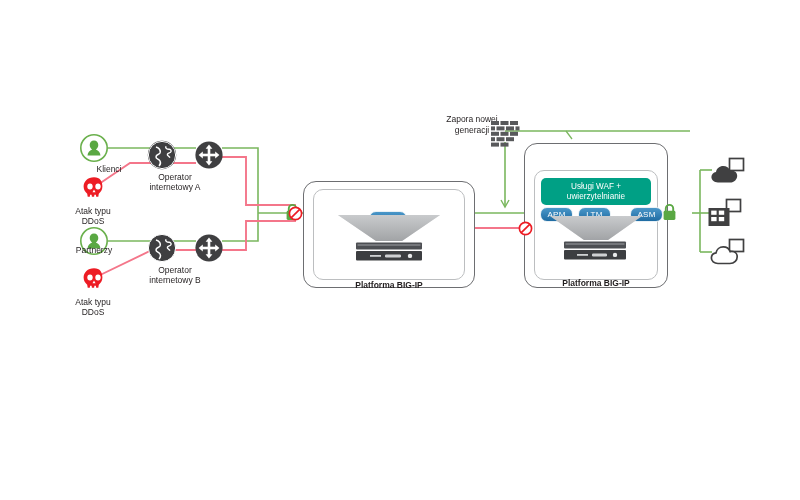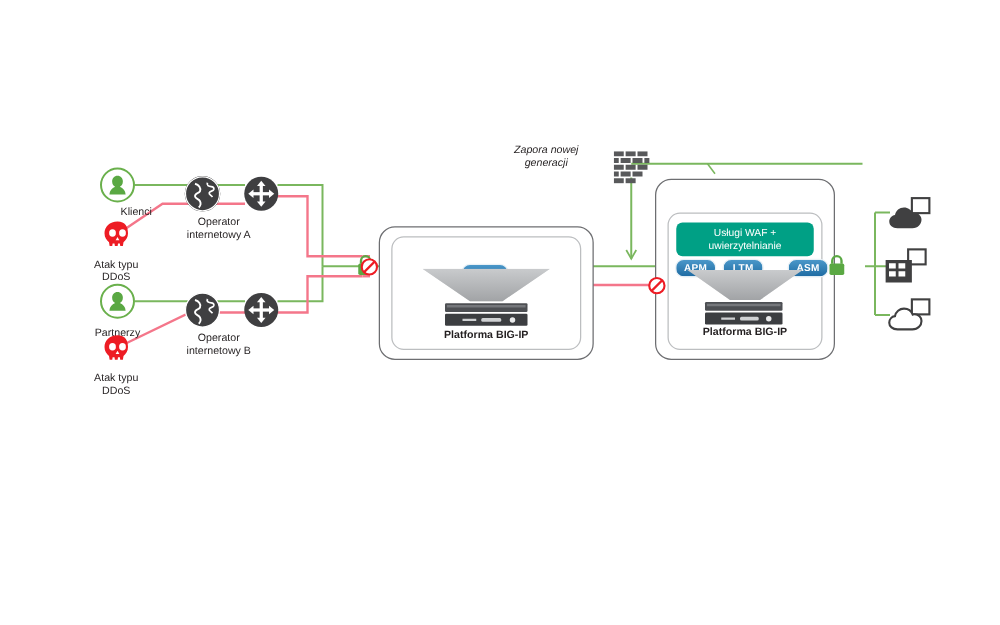--- a/index.html
+++ b/index.html
@@ -78,36 +78,37 @@
     text-align: center;
     line-height: 1.22;
     box-sizing: border-box;
     padding: 1px 3px;
   }
   .badge {
     position: absolute;
     background: linear-gradient(#4a97c9, #1f6ca3);
     color: #ffffff;
     font-size: 8px;
-    font-weight: bold;
+    font-weight: normal;
     border-radius: 7px;
     border: 1px solid #e9f1f6;
     display: flex;
     align-items: center;
     justify-content: center;
     box-sizing: border-box;
     letter-spacing: .3px;
   }
   .platform-cap {
     position: absolute;
     font-size: 8.5px;
     font-weight: bold;
     color: #231f20;
     text-align: center;
     width: 100%;
+    margin-top: 18px;
   }
 </style>
 </head>
 <body>
 
 <div id="canvas">
 
   <svg class="layer" viewBox="0 0 800 500">
     <g fill="none" stroke="#7ab75e" stroke-width="1.6">
 
@@ -202,21 +203,21 @@
   </div>
   <div class="lbl" style="left:130px; top:172px; width:90px;">Operator
 internetowy A</div>
 
   <div class="abs" style="left:79px; top:226px;">
     <svg width="30" height="30" viewBox="0 0 30 30">
       <circle cx="15" cy="15" r="13.2" fill="#ffffff" stroke="#6ab04c" stroke-width="1.6"></circle>
       <path d="M15 7.5 c-2.6 0 -4.3 2.1 -4.3 4.6 0 2.2 1.3 3.7 2.4 4.3 -2.6 .9 -4.4 3.2 -4.6 6.2 h13 c-.2 -3 -2 -5.3 -4.6 -6.2 1.1 -.6 2.4 -2.1 2.4 -4.3 0 -2.5 -1.7 -4.6 -4.3 -4.6 z" fill="#5aa843"></path>
     </svg>
   </div>
-  <div class="lbl" style="left:59px; top:245px; width:70px;margin-top:16px;">Partnerzy</div>
+  <div class="lbl" style="left:59px; top:245px; width:70px;">Partnerzy</div>
 
   <div class="abs" style="left:80px; top:266px;">
     <svg width="28" height="28" viewBox="0 0 28 28">
       <path d="M14 2.2 C7.7 2.2 3.6 6.4 3.6 11.6 c0 3.3 1.7 5.7 3.6 7.1 l.5 3.1 h2.1 l.3 -2.1 h1.5 l.3 2.1 h2.2 l.3 -2.1 h1.5 l.3 2.1 h2.1 l.5 -3.1 c1.9 -1.4 3.6 -3.8 3.6 -7.1 C22.4 6.4 20.3 2.2 14 2.2 z" fill="#ed1c24"></path>
       <ellipse cx="10" cy="11.4" rx="2.7" ry="3" fill="#ffffff"></ellipse>
       <ellipse cx="18" cy="11.4" rx="2.7" ry="3" fill="#ffffff"></ellipse>
       <path d="M14 14.6 l-1.5 2.6 h3 z" fill="#ffffff"></path>
     </svg>
   </div>
   <div class="lbl" style="left:53px; top:297px; width:80px;">Atak typu
@@ -239,21 +240,21 @@
         <path d="M4.6 15 l4.2 -3.4 v6.8 z"></path>
         <path d="M25.4 15 l-4.2 3.4 v-6.8 z"></path>
         <rect x="13.7" y="7.6" width="2.6" height="14.8"></rect>
         <rect x="7.6" y="13.7" width="14.8" height="2.6"></rect>
       </g>
     </svg>
   </div>
   <div class="lbl" style="left:130px; top:265px; width:90px;">Operator
 internetowy B</div>
 
-  <div class="lbl-annot" style="left:398px; top:114px; width:78px;font-style:italic;">Zapora nowej
+  <div class="lbl-annot" style="left:433px; top:114px; width:78px;">Zapora nowej
 generacji</div>
   <div class="abs" style="left:491px; top:121px;">
     <svg width="30" height="26" viewBox="0 0 30 26">
       <g fill="#58595b">
         <rect x="0" y="0" width="8" height="4"></rect>
           <rect x="9.5" y="0" width="8" height="4"></rect>
           <rect x="19" y="0" width="8" height="4"></rect>
         <rect x="0" y="5.4" width="4" height="4"></rect>
           <rect x="5.5" y="5.4" width="8" height="4"></rect>
           <rect x="15" y="5.4" width="8" height="4"></rect>

